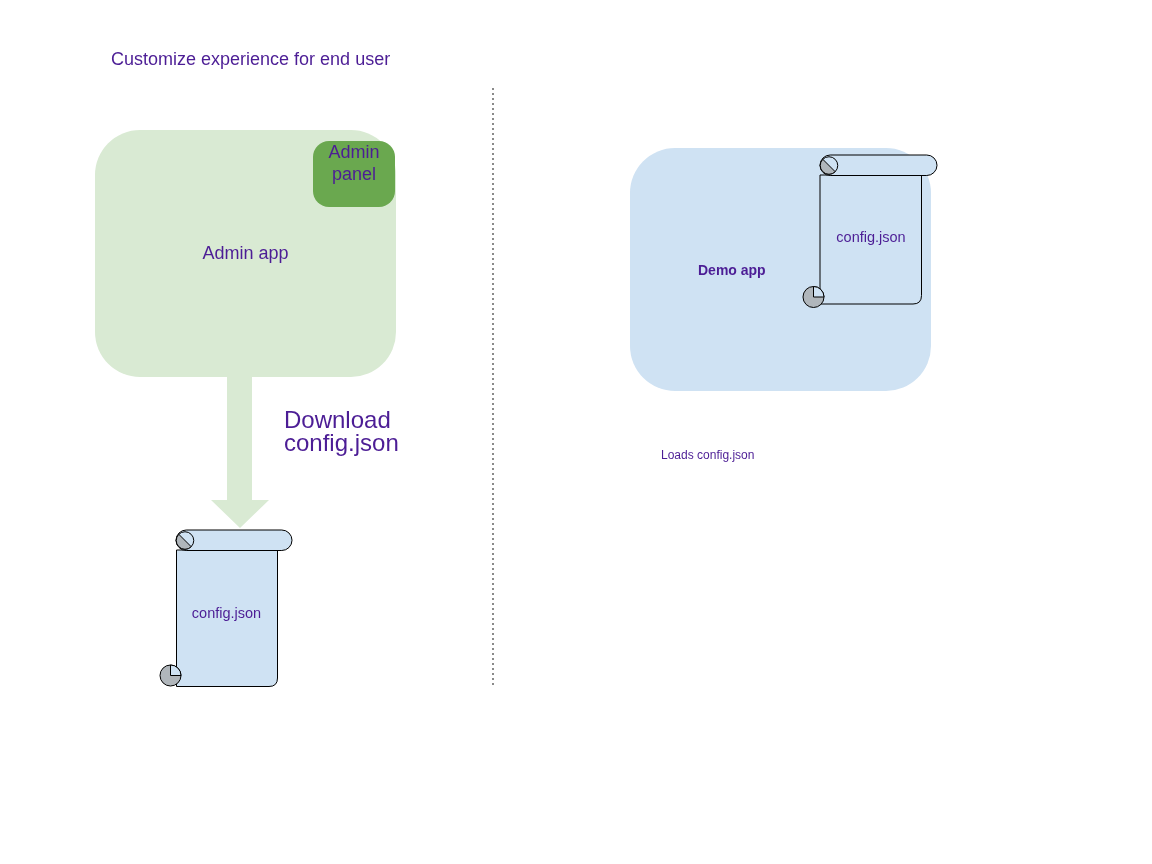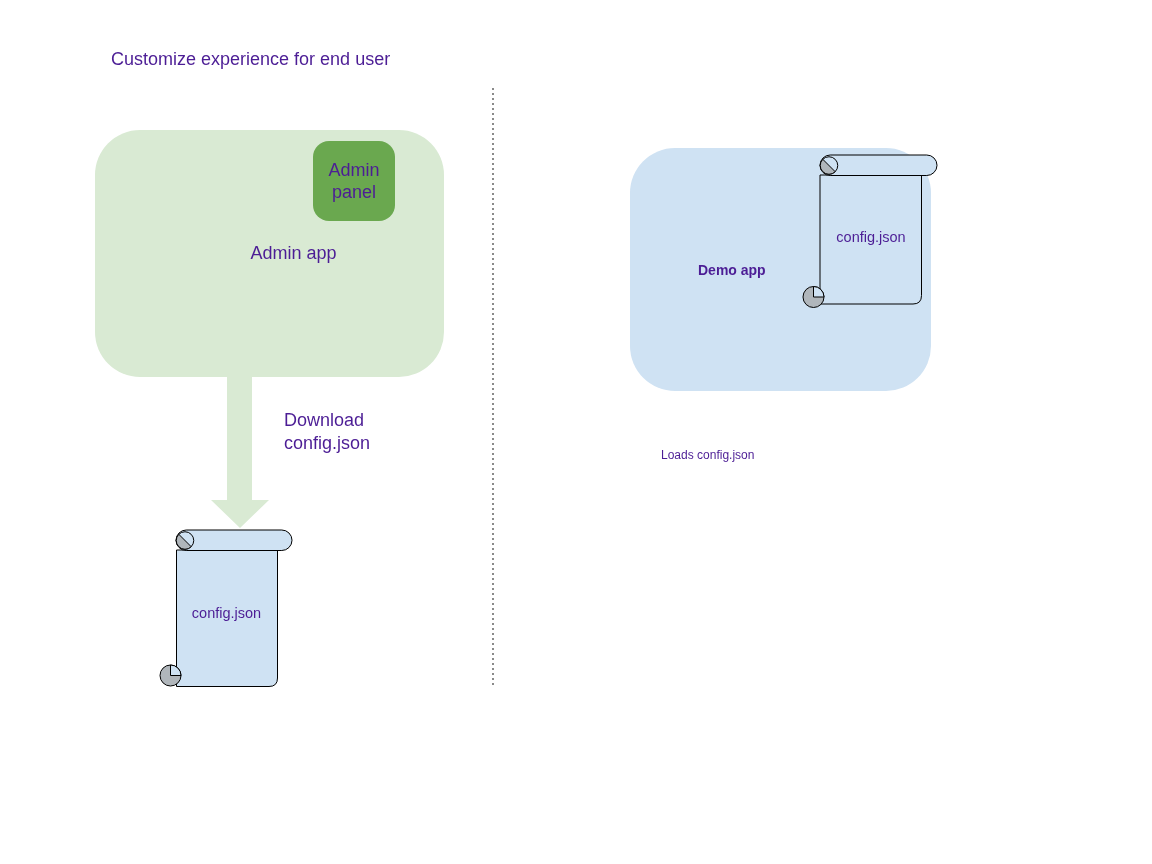--- a/index.html
+++ b/index.html
@@ -36,32 +36,32 @@
     display: flex;
     align-items: center;
     justify-content: center;
     font-size: 18px;
   }
   .admin-app { left: 61px;  top: 130px; width: 301px; height: 247px; }
   .demo-app  { left: 596px; top: 148px; width: 301px; height: 243px; }
   .demo-app-label { position: absolute; left: 68px; top: 111px; font-size: 14px; line-height: 22px; font-weight: bold; }
 
   .admin-panel {
-    left: 279px; top: 141px; width: 82px; height: 80px;
+    left: 279px; top: 141px; width: 82px; height: 66px;
     border-radius: 16px;
-    display: flex; align-items: center; justify-content: center;
+    display: flex; align-items: flex-start; justify-content: center;
     text-align: center;
     font-size: 18px; line-height: 22px;
   }
 
   .arrow-svg { left: 177px; top: 376px; }
 
   .download-caption {
     left: 250px; top: 409px;
-    font-size: 18px; line-height: 22.5px;
+    font-size: 24px; line-height: 22.5px;
     white-space: pre-line;
   }
 
   .scroll-svg-left  { left: 125px; top: 529px; }
   .scroll-svg-right { left: 768px; top: 154px; }
   .scroll-svg rect, .scroll-svg path, .scroll-svg circle {
     stroke: #000000;
     stroke-width: 1;
   }
 
@@ -79,21 +79,21 @@
 </head>
 <body>
 
 <div class="canvas">
 
   <div class="abs section-title title-left">Customize experience for end user</div>
 
 
   <div class="abs divider"></div>
 
-  <div class="abs app-box admin-app" style="background: rgb(217, 234, 211); padding-left: 48px;">
+  <div class="abs app-box admin-app" style="background: rgb(217, 234, 211);">
     <span>Admin app</span>
   </div>
 
   <div class="abs admin-panel" style="background: rgb(106, 168, 79);">
     <span>Admin panel</span>
   </div>
 
   <svg class="abs arrow-svg" width="58" height="152" viewBox="0 0 58 152">
     <polygon points="16,0 41,0 41,124 58,124 29,152 0,124 16,124" stroke="none" fill="#d9ead3"></polygon>
   </svg>

